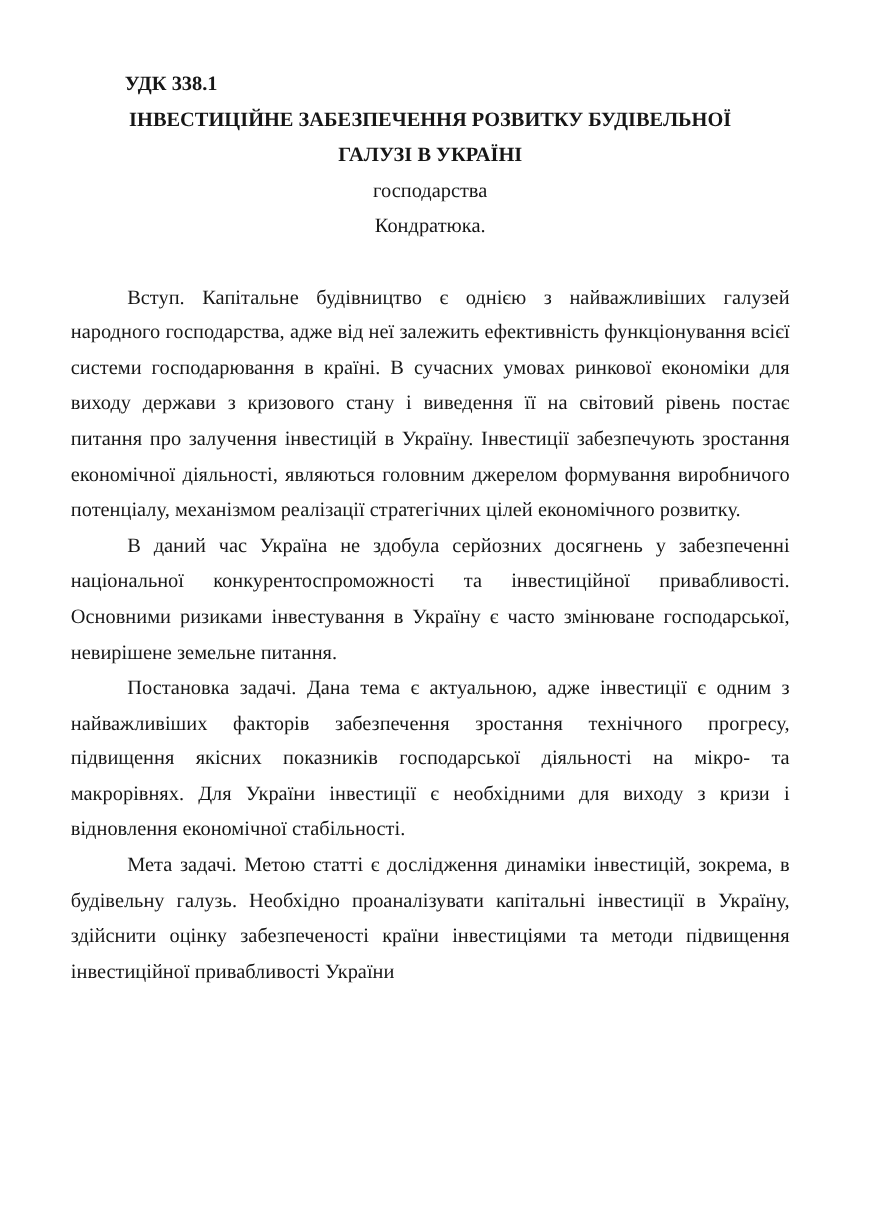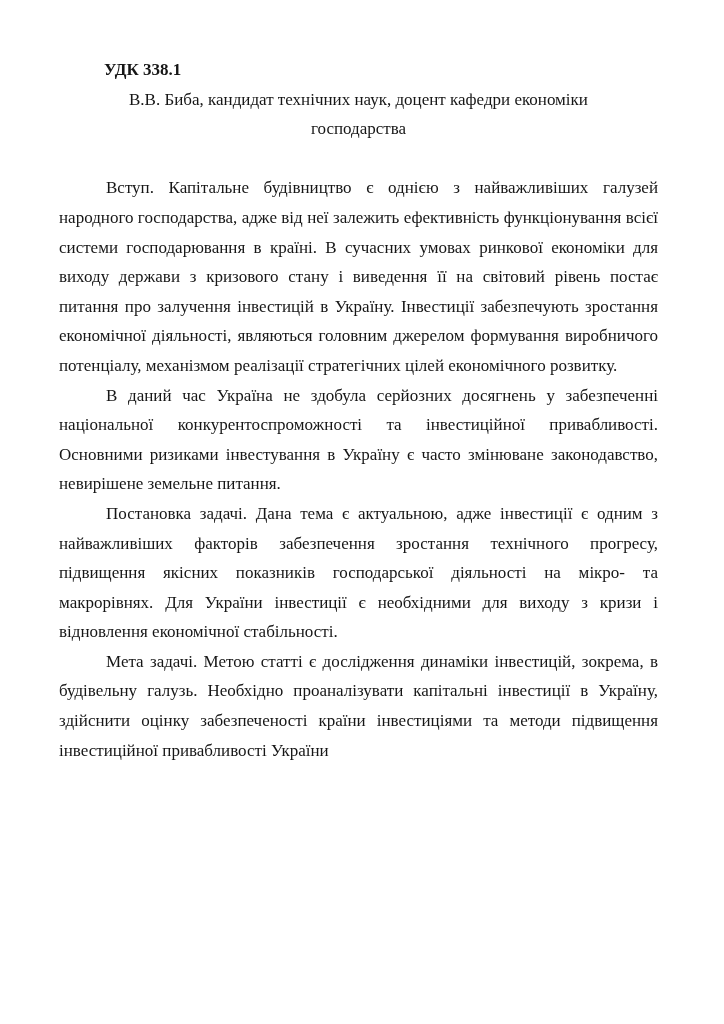--- a/index.html
+++ b/index.html
@@ -57,34 +57,38 @@
     font-weight: normal;
   }
 </style>
 </head>
 <body>
 
 <div class="page">
 
   <p class="udc">УДК 338.1</p>
 
+  <h1 class="title">
+    <span class="line">ІНВЕСТИЦІЙНЕ ЗАБЕЗПЕЧЕННЯ РОЗВИТКУ БУДІВЕЛЬНОЇ</span>
+    <span class="line">ГАЛУЗІ В УКРАЇНІ</span>
+  </h1>
 
   <p class="center">
-    <span class="line">В.В. Биба, кандидат технічних наук, доцент кафедри економіки</span>
     <span class="line">господарства</span>
   </p>
 
   <p class="center">
+    <span class="line">Кондратюка.</span>
   </p>
 
   <div class="body-text">
 
     <p class="para"><b class="lead">Вступ.</b> <span>Капітальне будівництво є однією з найважливіших галузей народного господарства, адже від неї залежить ефективність функціонування всієї системи господарювання в країні. В сучасних умовах ринкової економіки для виходу держави з кризового стану і виведення її на світовий рівень постає питання про залучення інвестицій в Україну. Інвестиції забезпечують зростання економічної діяльності, являються головним джерелом формування виробничого потенціалу, механізмом реалізації стратегічних цілей економічного розвитку.</span></p>
 
-    <p class="para"><b class="lead"></b><span>В даний час Україна не здобула серйозних досягнень у забезпеченні національної конкурентоспроможності та інвестиційної привабливості. Основними ризиками інвестування в Україну є часто змінюване законодавство, невирішене земельне питання.</span></p>
+    <p class="para"><b class="lead"></b><span>В даний час Україна не здобула серйозних досягнень у забезпеченні національної конкурентоспроможності та інвестиційної привабливості. Основними ризиками інвестування в Україну є часто змінюване господарської, невирішене земельне питання.</span></p>
 
     <p class="para"><b class="lead">Постановка задачі.</b> <span>Дана тема є актуальною, адже інвестиції є одним з найважливіших факторів забезпечення зростання технічного прогресу, підвищення якісних показників господарської діяльності на мікро- та макрорівнях. Для України інвестиції є необхідними для виходу з кризи і відновлення економічної стабільності.</span></p>
 
     <p class="para"><b class="lead">Мета задачі.</b> <span>Метою статті є дослідження динаміки інвестицій, зокрема, в будівельну галузь. Необхідно проаналізувати капітальні інвестиції в Україну, здійснити оцінку забезпеченості країни інвестиціями та методи підвищення інвестиційної привабливості України</span></p>
 
   </div>
 
 </div>
 
 </body></html>

